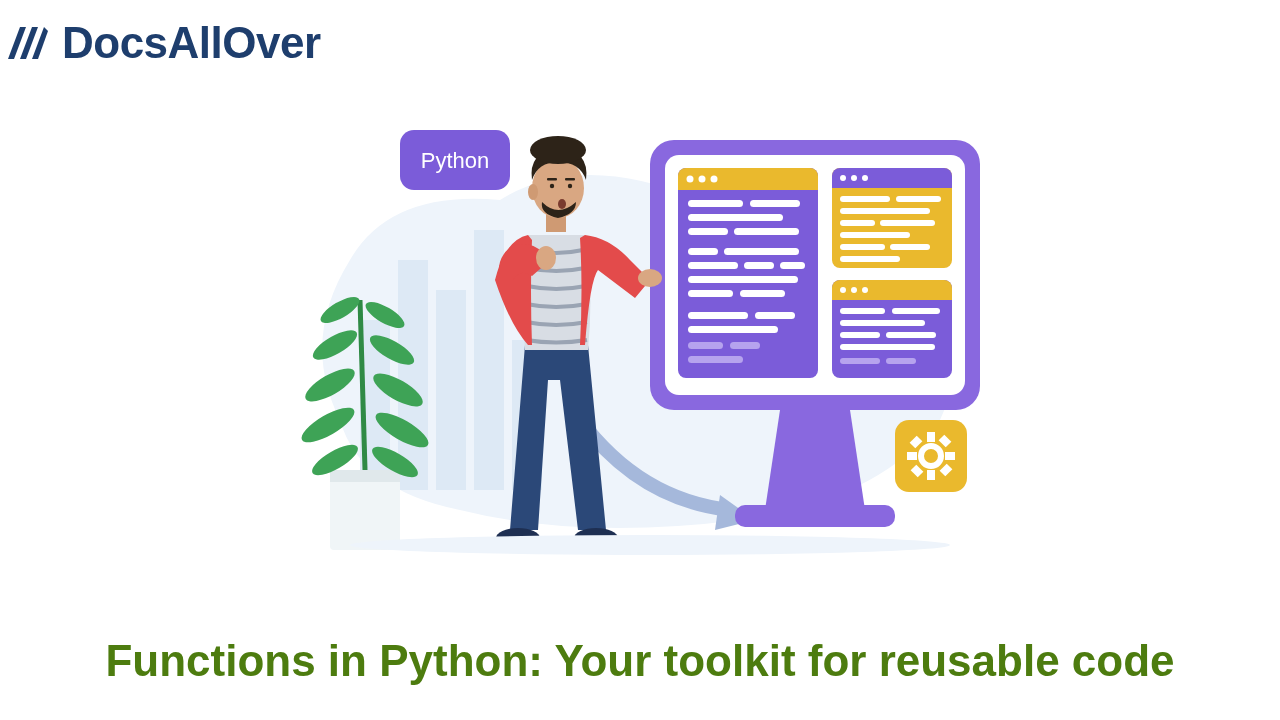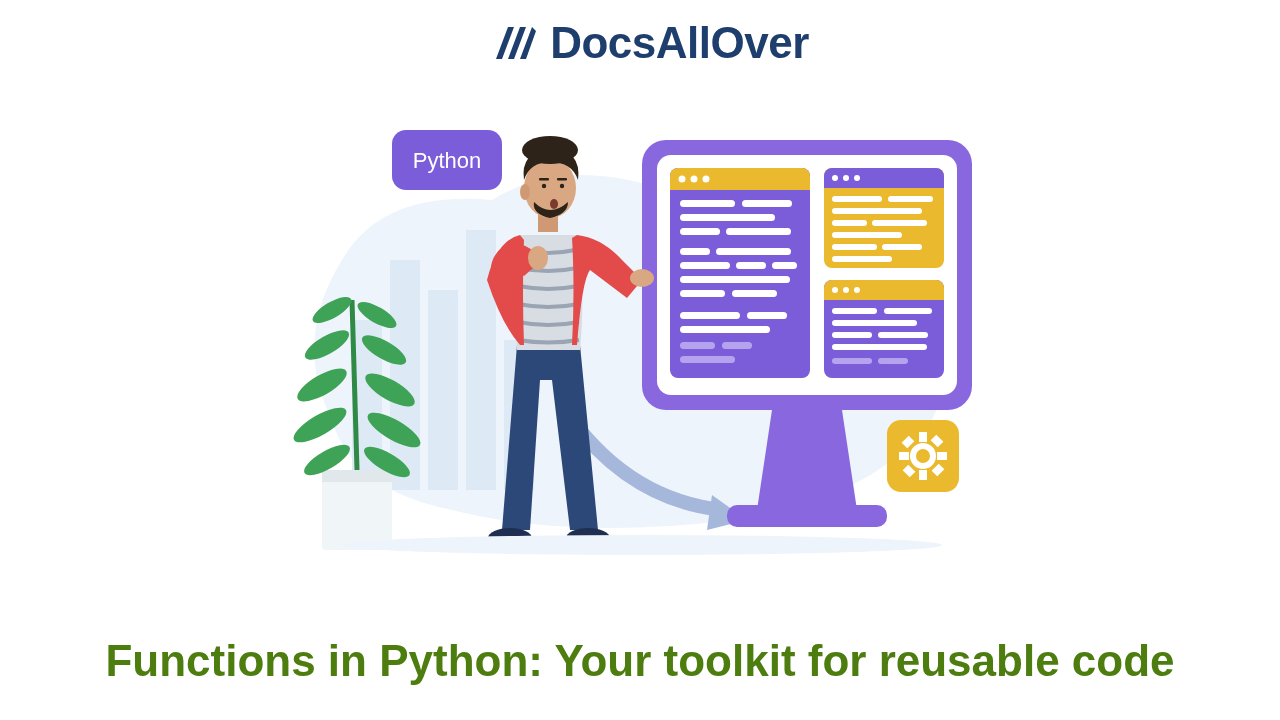--- a/index.html
+++ b/index.html
@@ -7,38 +7,36 @@
     width: 1280px;
     height: 720px;
     background: #ffffff;
     font-family: -apple-system, BlinkMacSystemFont, "Segoe UI", Arial, sans-serif;
     overflow: hidden;
     position: relative;
   }
   .header {
     display: flex;
     align-items: center;
-    justify-content: center;
     gap: 14px;
     padding-top: 18px;
-    padding-left: 17px;
   }
   .logo-icon {
     width: 48px;
     height: 48px;
   }
   .brand-name {
     font-size: 44px;
     font-weight: 700;
     color: #1e3e6d;
     letter-spacing: -0.5px;
   }
   .illustration-wrap {
     position: absolute;
-    left: 272px;
+    left: 280px;
     top: 80px;
     width: 730px;
     height: 480px;
   }
   .title {
     position: absolute;
     bottom: 32px;
     left: 0;
     right: 0;
     text-align: center;

